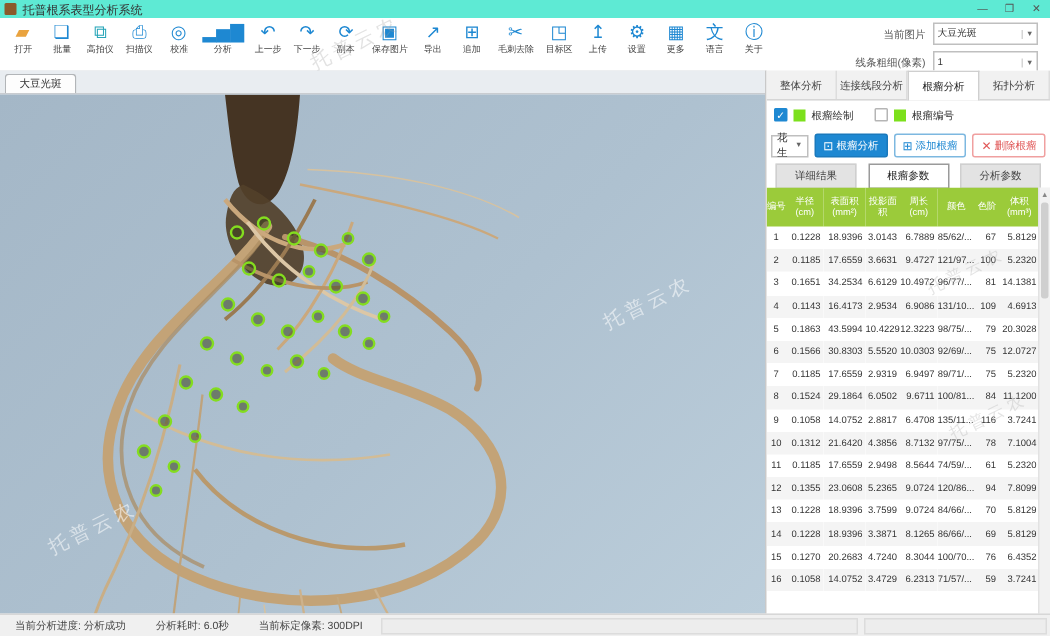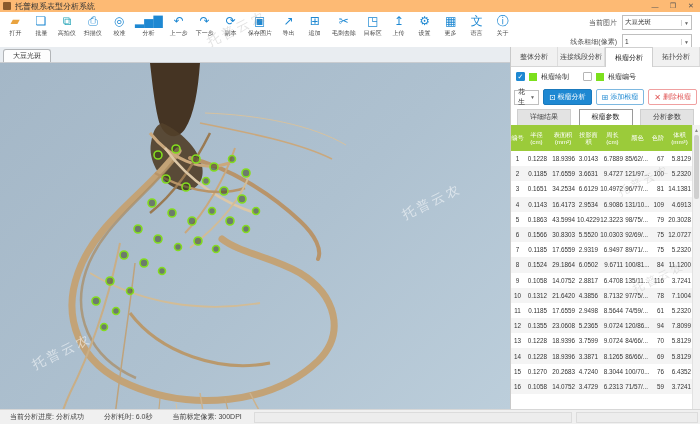--- a/index.html
+++ b/index.html
@@ -1,19 +1,19 @@
 <!DOCTYPE html>
 <html><head>
 <meta charset="utf-8">
 <style>
   html,body{margin:0;padding:0;background:#888;}
   .window{position:relative;width:700px;height:424px;background:#fff;overflow:hidden;
     font-family:"Liberation Sans","DejaVu Sans",sans-serif;-webkit-font-smoothing:antialiased;}
   
-  .titlebar{position:absolute;top:0;left:0;right:0;height:12px;background:#fdba74;
+  .titlebar{position:absolute;top:0;left:0;right:0;height:12px;background:#5eead4;
     display:flex;align-items:center;font-size:8px;color:#333;}
   .app-icon{width:8px;height:8px;background:#8a5a2b;margin:0 4px 0 3px;border-radius:1px;flex:0 0 auto;}
   .win-controls{margin-left:auto;display:flex;align-items:center;height:100%;}
   .win-btn{width:18px;height:100%;display:flex;align-items:center;justify-content:center;
     font-size:7px;color:#555;cursor:default;}
   
   .toolbar{position:absolute;top:12px;left:0;right:0;height:35px;background:#fff;
     border-bottom:1px solid #e3e3e3;display:flex;align-items:flex-start;}
   .tools{display:flex;align-items:flex-start;padding-left:2px;}
   .tool{display:flex;flex-direction:column;align-items:center;padding:2px 3px 0 3px;min-width:20px;}

